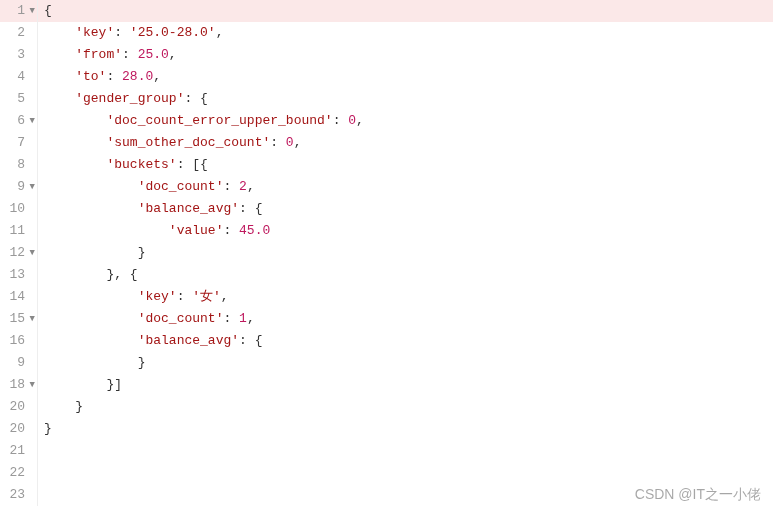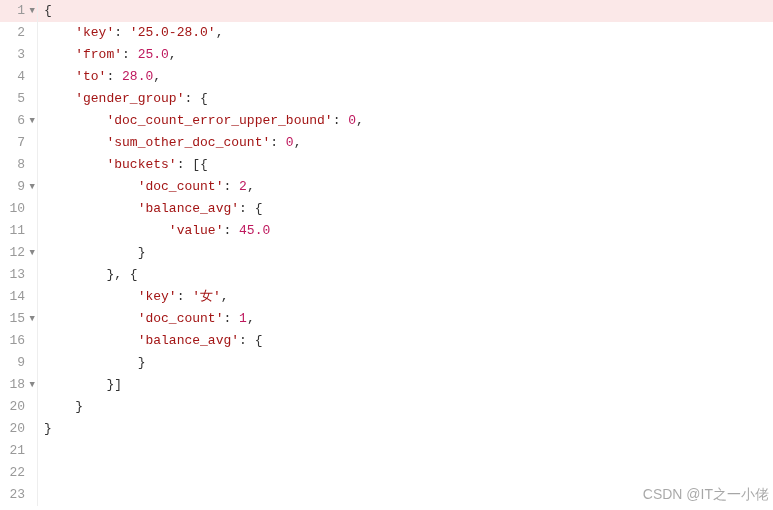--- a/index.html
+++ b/index.html
@@ -51,21 +51,21 @@
   white-space: pre;
 }
 .code-line.hl {
   background: #fbe8e8;
 }
 .key { color: #a31515; }
 .punct { color: #333; }
 .num { color: #be185d; }
 .watermark {
   position: absolute;
-  right: 4px;
+  right: 12px;
   bottom: 6px;
   color: rgba(0,0,0,0.35);
   font-family: Arial, sans-serif;
   font-size: 14px;
   pointer-events: none;
 }
 </style>
 </head>
 <body>
 

